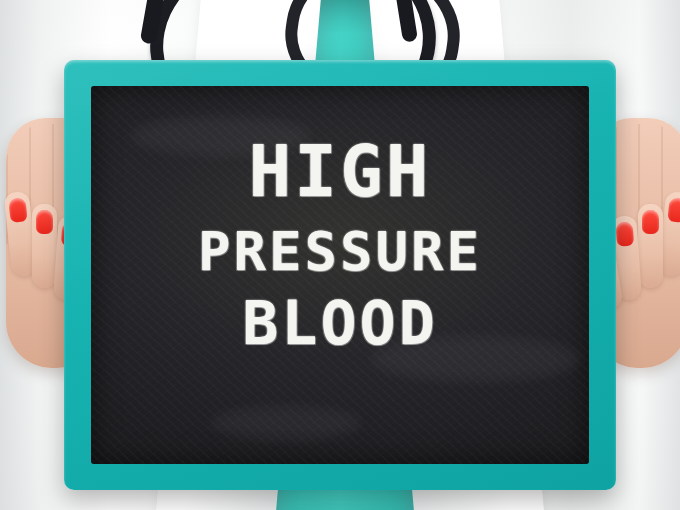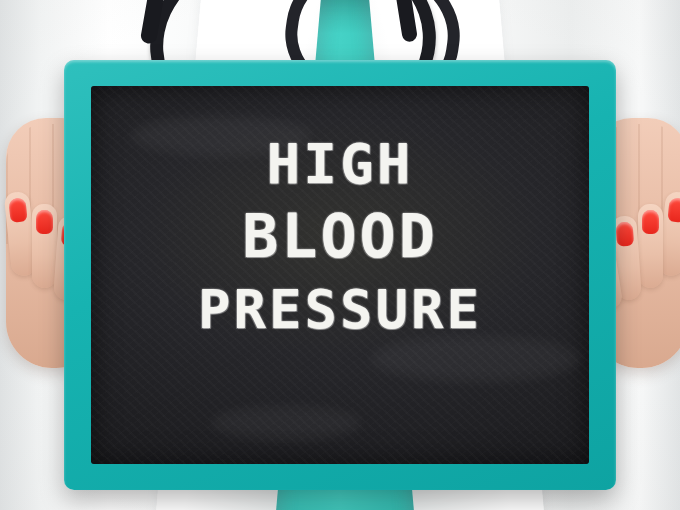--- a/index.html
+++ b/index.html
@@ -212,21 +212,21 @@
     font-weight: bold;
     letter-spacing: 3px;
     line-height: 1.08;
     text-shadow:
       0 0 2px rgba(255,255,255,0.75),
       1px 1px 0 rgba(255,255,255,0.25),
       -1px 1px 0 rgba(255,255,255,0.18);
     user-select: none;
   }
   .chalk-line { display: block; white-space: nowrap; }
-  .line1 { font-size: 56px; }
+  .line1 { font-size: 71px; }
   .line2 { font-size: 60px; margin-top: 10px; }
   .line3 { font-size: 54px; margin-top: 12px; }
 
   
   .dust {
     position: absolute;
     background: rgba(255,255,255,0.045);
     filter: blur(6px);
     border-radius: 50%;
   }
@@ -284,19 +284,19 @@
   </div>
 
   <div class="board-frame">
     <div class="board-surface">
       <div class="board-noise"></div>
       <div class="dust d1"></div>
       <div class="dust d2"></div>
       <div class="dust d3"></div>
       <div class="chalk-text">
         <span class="chalk-line line1">HIGH</span>
+        <span class="chalk-line line3">PRESSURE</span>
         <span class="chalk-line line2">BLOOD</span>
-        <span class="chalk-line line3">PRESSURE</span>
       </div>
     </div>
   </div>
 
 </div>
 
 </body></html>

